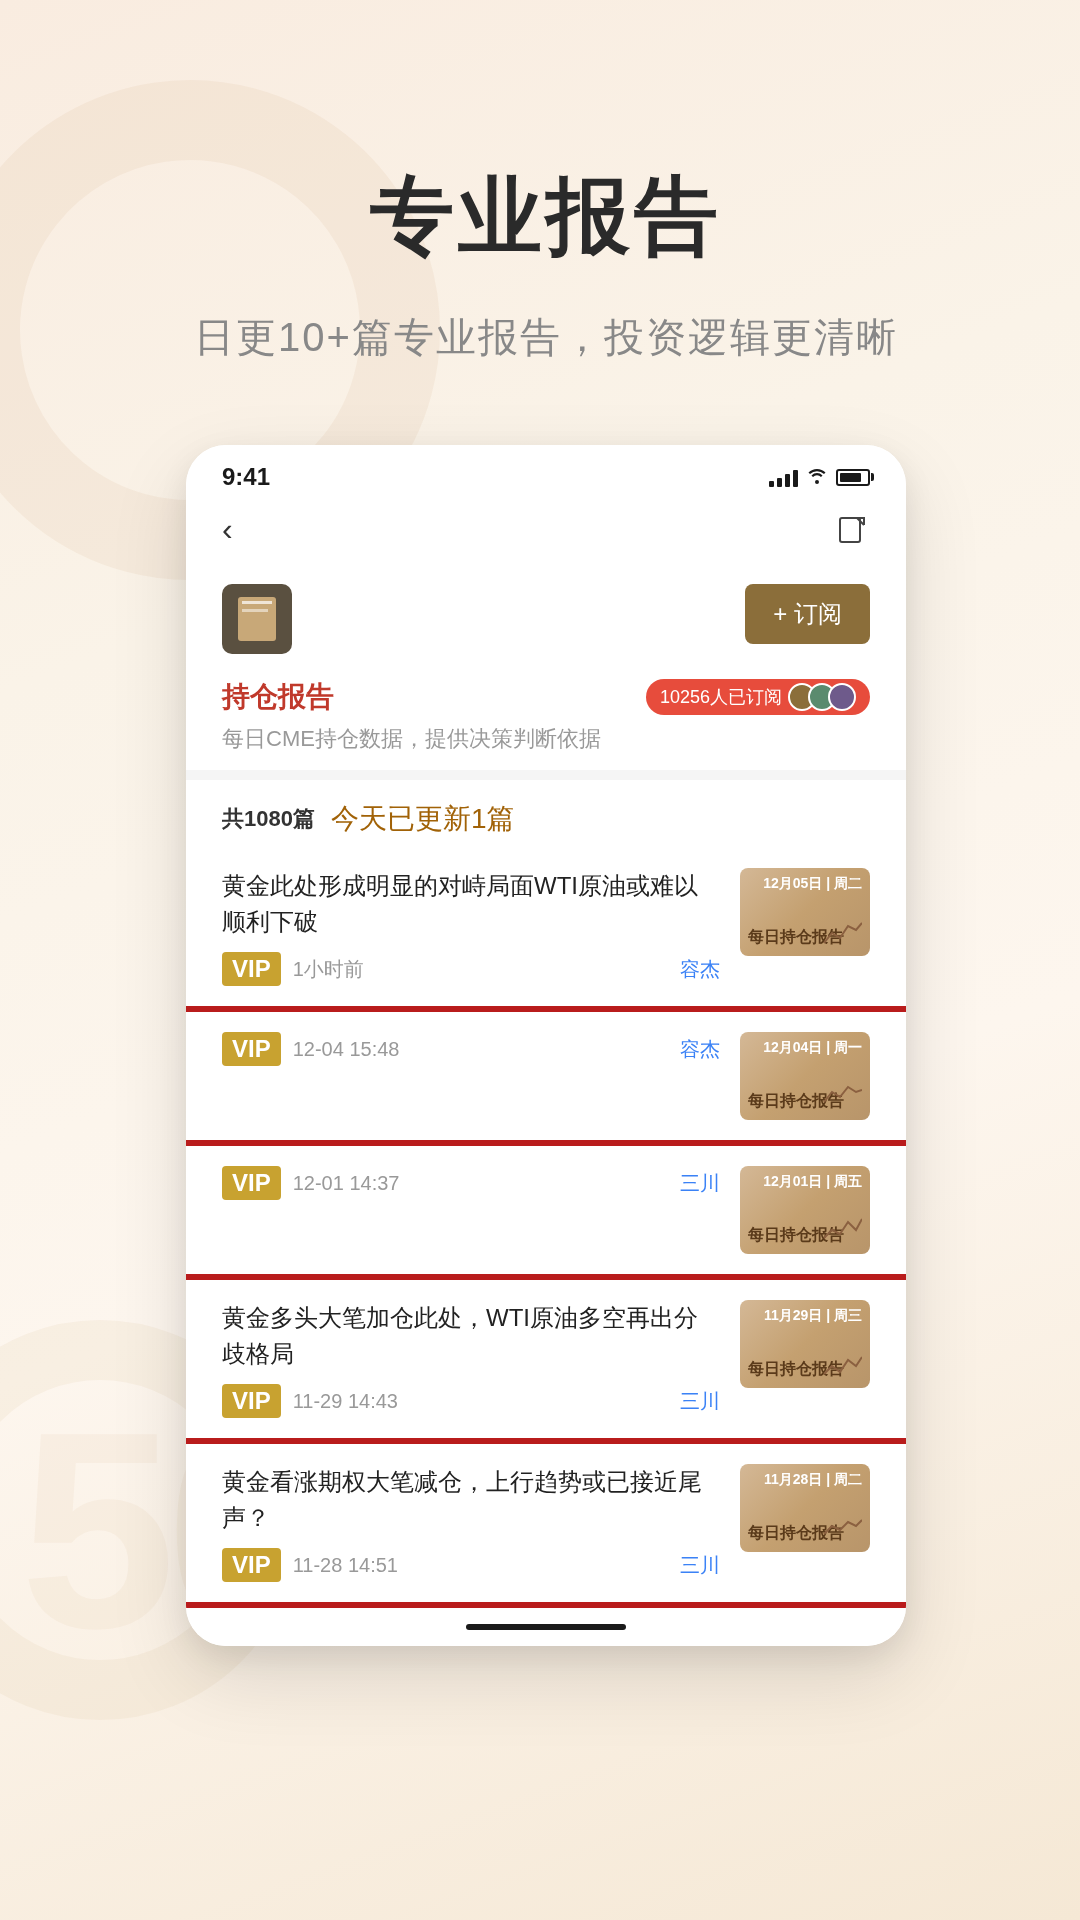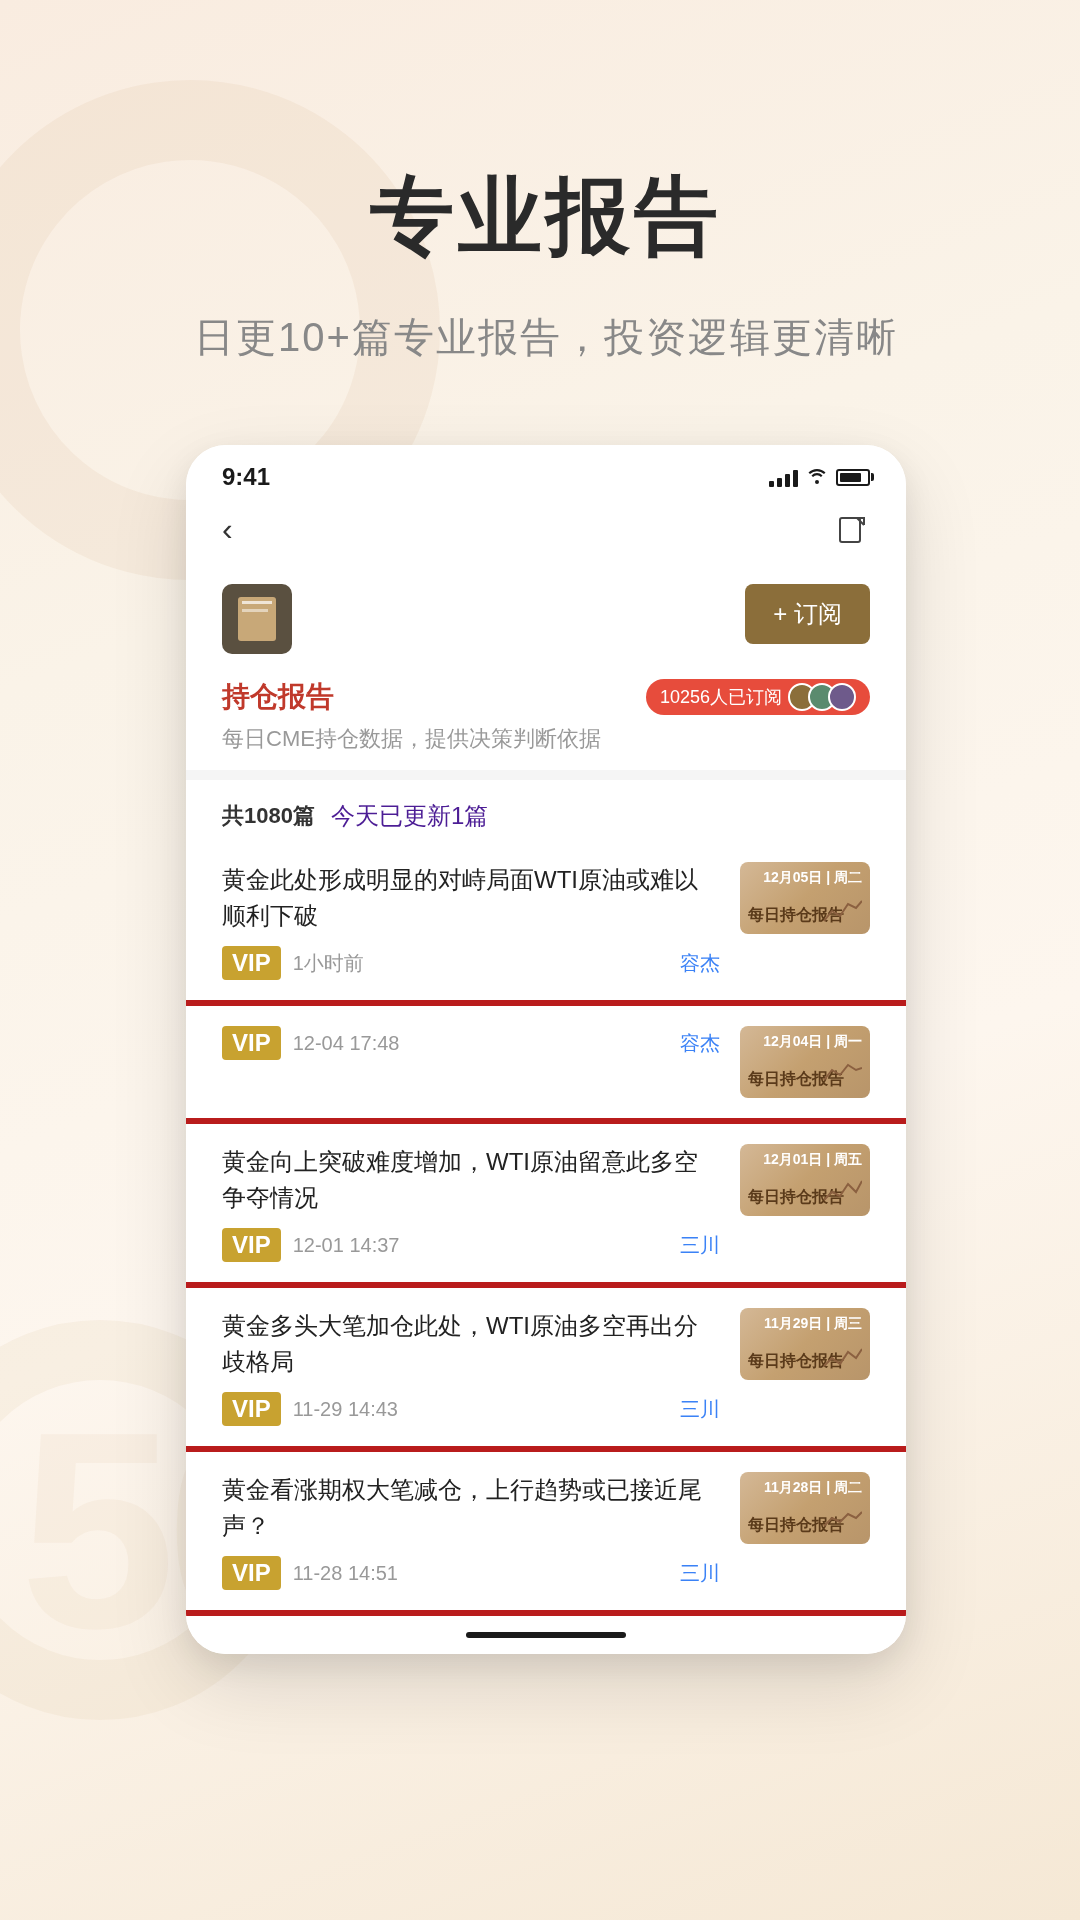--- a/index.html
+++ b/index.html
@@ -282,22 +282,22 @@
       text-align: center;
     }
     .articles-count {
       font-size: 22px;
       color: #333;
     }
     .articles-count span {
       font-weight: 700;
     }
     .articles-update {
-      font-size: 24px;
-      color: #4c1d95;
+      font-size: 28px;
+      color: #a16207;
     }
 
     
     .article-item {
       display: flex;
       padding: 20px 36px;
       background: #fff;
       border-bottom: 6px solid #b91c1c;
       gap: 20px;
       align-items: flex-start;
@@ -334,21 +334,21 @@
       font-size: 20px;
       color: #999;
     }
     .article-author {
       font-size: 20px;
       color: #3b82f6;
       margin-left: 28px;
     }
     .article-thumb {
       width: 130px;
-      height: 72px;
+      height: 88px;
       border-radius: 8px;
       flex-shrink: 0;
       overflow: hidden;
       position: relative;
     }
     .thumb-bg {
       width: 100%;
       height: 100%;
       background: linear-gradient(135deg, #d4b896 0%, #c4a070 50%, #b8956a 100%);
       display: flex;
@@ -505,39 +505,38 @@
           </svg>
         </div>
       </div>
     </div>
 
     <div class="article-item">
       <div class="article-content">
         <div class="article-meta">
           <div class="meta-left">
             <span class="vip-badge">VIP</span>
-            <span class="article-time">12-04  17:48</span>
+            <span class="article-time">12-04  15:48</span>
           </div>
           <span class="article-author">容杰</span>
         </div>
       </div>
       <div class="article-thumb">
         <div class="thumb-bg">
           <span class="thumb-date">12月04日 | 周一</span>
           <span class="thumb-title-text">每日持仓报告</span>
           <svg class="thumb-chart" viewBox="0 0 40 30">
             <polyline points="2,20 10,10 18,15 26,5 34,10 40,8" fill="none" stroke="#8b6040" stroke-width="2"></polyline>
           </svg>
         </div>
       </div>
     </div>
 
     <div class="article-item">
       <div class="article-content">
-        <div class="article-title">黄金向上突破难度增加，WTI原油留意此多空争夺情况</div>
         <div class="article-meta">
           <div class="meta-left">
             <span class="vip-badge">VIP</span>
             <span class="article-time">12-01  14:37</span>
           </div>
           <span class="article-author">三川</span>
         </div>
       </div>
       <div class="article-thumb">
         <div class="thumb-bg">

